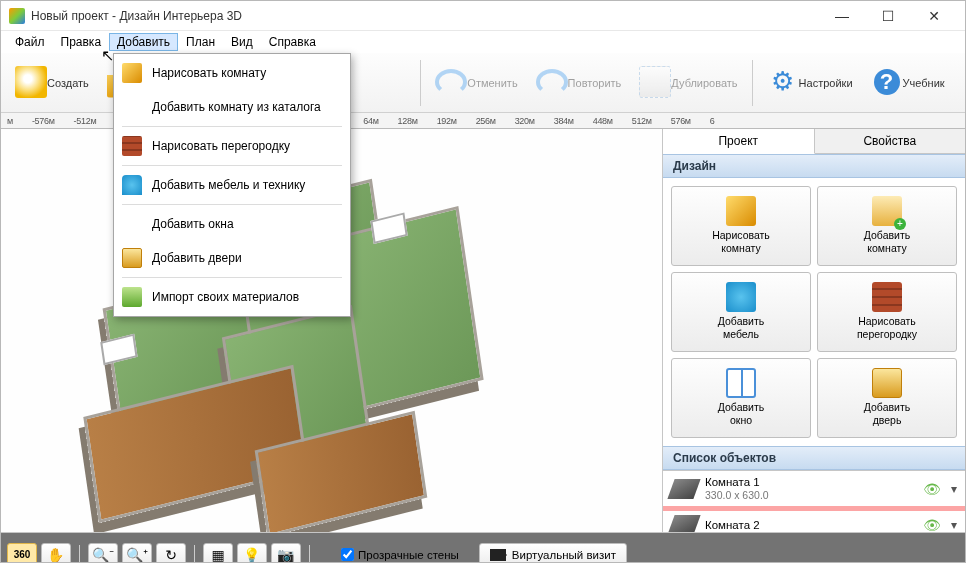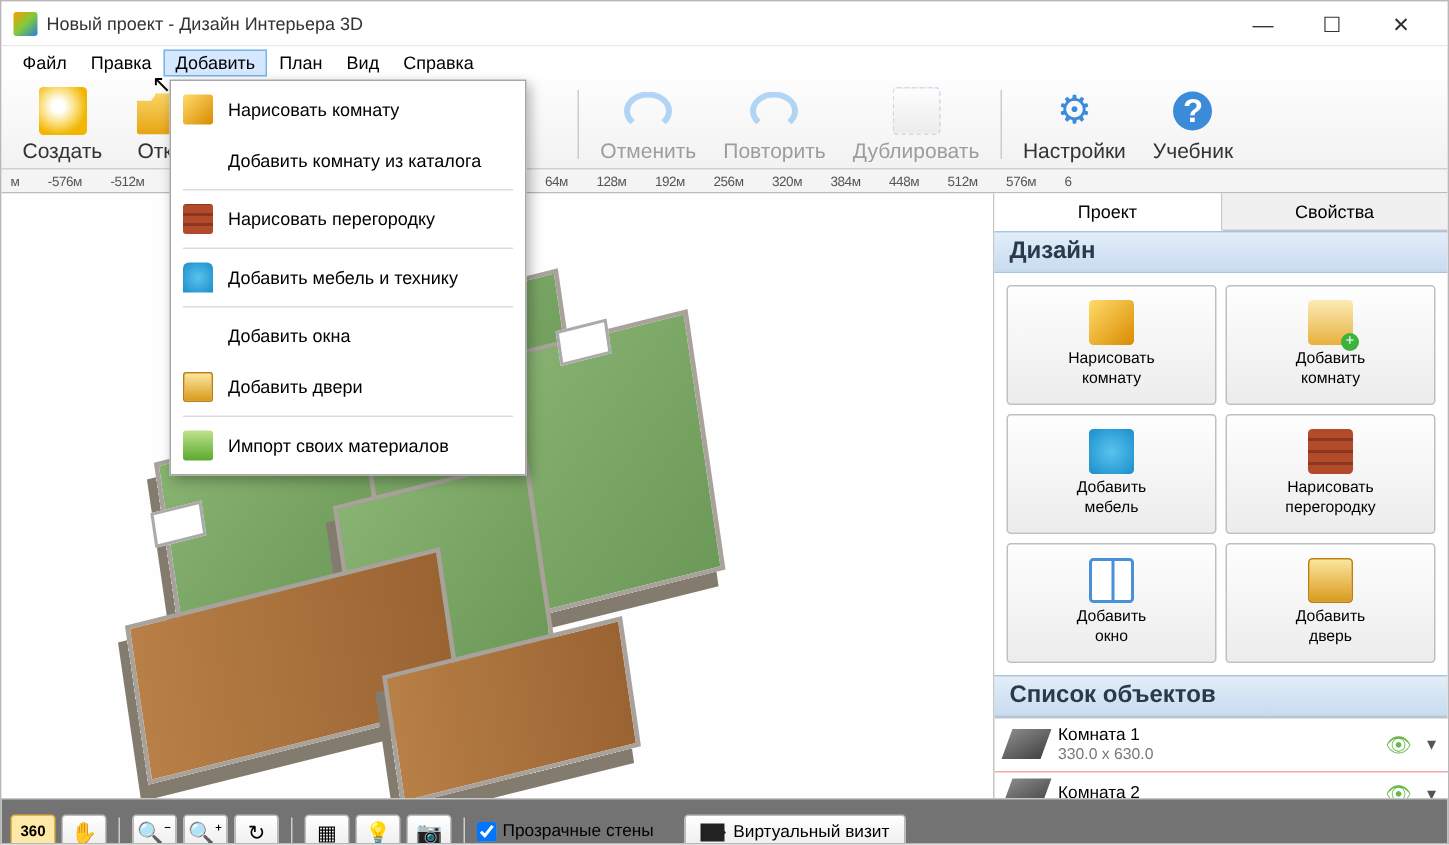--- a/index.html
+++ b/index.html
@@ -8,21 +8,21 @@
   .titlebar .icon { width: 16px; height: 16px; background: linear-gradient(135deg,#ff9a00,#7ecb3a,#2a7de1); border-radius: 2px; margin-right: 6px; flex-shrink: 0; }
   .titlebar .title { font-size: 12px; color: #333; flex: 1; }
   .winbtns { display: flex; gap: 0; }
   .winbtn { width: 46px; height: 30px; display: flex; align-items: center; justify-content: center; font-size: 14px; color: #333; cursor: pointer; }
 
   .menubar { height: 22px; display: flex; align-items: center; padding: 0 6px; font-size: 12px; background: #fff; }
   .menubar .mi { padding: 2px 8px; cursor: default; }
   .menubar .mi.open { background: #d6e8ff; border: 1px solid #7ab5e6; padding: 1px 7px; }
 
   .toolbar { height: 60px; background: linear-gradient(#fdfdfd,#f2f2f2); border-bottom: 1px solid #d0d0d0; display: flex; align-items: center; padding: 2px 6px; gap: 2px; position: relative; }
-  .tbtn { display: flex; flex-direction: column; align-items: center; padding: 2px 8px; min-width: 58px; font-size: 14px; color: #333; cursor: pointer; border-radius: 3px; }
+  .tbtn { display: flex; flex-direction: row; align-items: center; padding: 2px 8px; min-width: 58px; font-size: 11px; color: #333; cursor: pointer; border-radius: 3px; }
   .tbtn .ticon { width: 32px; height: 32px; border-radius: 3px; margin-bottom: 2px; display: flex; align-items: center; justify-content: center; }
   .tbtn.disabled { opacity: 0.45; cursor: default; }
   .tsep { width: 1px; height: 46px; background: #ccc; margin: 0 4px; }
 
   .ticon.new { background: radial-gradient(circle at 40% 40%, #fff 15%, #fbe28a 40%, #f2b600 70%); }
   .ticon.open { background: linear-gradient(#fddc73,#e7a312); clip-path: polygon(0 30%,30% 30%,40% 15%,100% 15%,100% 100%,0 100%); }
   .ticon.undo::before,.ticon.redo::before { content:""; width: 26px; height: 18px; border: 4px solid #5ca9ef; border-bottom-color: transparent; border-radius: 50%; display: block; }
   .ticon.redo::before { transform: scaleX(-1); }
   .ticon.dup { background: linear-gradient(#fff,#e0e0e0); border: 1px dashed #8fb7dd; }
   .ticon.gear::before { content:"⚙"; font-size: 26px; color:#3b8bd8; }
@@ -47,45 +47,45 @@
   .floorplan { position: absolute; left: 50px; top: 40px; width: 460px; height: 330px; }
   .fp-room { position: absolute; background: linear-gradient(135deg,#88b372,#6c9858); border: 3px solid #a8a29a; transform: skewY(-14deg) skewX(8deg); box-shadow: -6px 10px 0 #847b6f; }
   .fp-floor { background: linear-gradient(90deg,#b87f46,#9a6332); }
   .fp-window { position: absolute; width: 34px; height: 24px; background: #fff; border: 2px solid #aaa; }
 
   .rightpanel { width: 303px; border-left: 1px solid #c6c6c6; background: #fafafa; display: flex; flex-direction: column; }
   .tabs { height: 30px; display: flex; }
   .tab { flex: 1; display: flex; align-items: center; justify-content: center; font-size: 12px; border-bottom: 1px solid #c6c6c6; border-right: 1px solid #c6c6c6; background: #f0f0f0; cursor: pointer; }
   .tab.active { background: #fff; border-bottom: 1px solid #fff; font-weight: 500; }
   .tab:last-child { border-right: none; }
-  .section-header { background: linear-gradient(#e3edf9,#c7dbf0); border-top: 1px solid #a8c4e2; border-bottom: 1px solid #a8c4e2; padding: 4px 10px; font-size: 16px; font-weight: bold; color: #2a3a4a; }
+  .section-header { background: linear-gradient(#e3edf9,#c7dbf0); border-top: 1px solid #a8c4e2; border-bottom: 1px solid #a8c4e2; padding: 4px 10px; font-size: 12px; font-weight: bold; color: #2a3a4a; }
   .design-grid { display: grid; grid-template-columns: 1fr 1fr; gap: 6px; padding: 8px; background: #fff; }
   .design-btn { height: 80px; border: 1px solid #bfbfbf; border-radius: 3px; background: linear-gradient(#fefefe,#ececec); display: flex; flex-direction: column; align-items: center; justify-content: center; font-size: 10.5px; text-align: center; line-height: 1.25; cursor: pointer; gap: 3px; }
   .design-btn .dicon { width: 30px; height: 30px; border-radius: 3px; }
   .dicon.brush { background: linear-gradient(135deg,#ffdb6b,#d98b00); }
   .dicon.house { background: linear-gradient(#fdebb5,#e7b13e); position: relative; }
   .dicon.house::after { content:"+"; position:absolute; right:-4px; bottom:-4px; background:#3cb33c; color:#fff; width:12px; height:12px; border-radius:50%; font-size:10px; display:flex; align-items:center; justify-content:center; }
   .dicon.chair { background: radial-gradient(circle,#59c3ee,#1a8ecb); }
   .dicon.brick { background: repeating-linear-gradient(0deg,#b34a2a 0 6px,#8a371f 6px 8px); }
   .dicon.window { background: #fff; border: 2px solid #4a90d9; position: relative; }
   .dicon.window::before { content:""; position:absolute; left:50%; top:0; bottom:0; width:2px; background:#4a90d9; }
   .dicon.door { background: linear-gradient(#fbe69d,#d99b1e); border: 1px solid #c07f0a; }
   .object-list { background: #fff; overflow-y: auto; border-top: 1px solid #c6c6c6; }
-  .obj-row { display: flex; align-items: center; padding: 4px 8px; gap: 8px; border-bottom: 1px solid #fca5a5; }
+  .obj-row { display: flex; align-items: center; padding: 4px 8px; gap: 8px; border-bottom: 5px solid #fca5a5; }
   .obj-row .objicon { width: 26px; height: 20px; background: linear-gradient(145deg,#888,#444); transform: skewX(-20deg); }
   .obj-row .objtext { flex: 1; font-size: 11.5px; line-height: 1.25; }
   .obj-row .objtext .sub { color: #777; font-size: 10.5px; }
   .obj-row .eye { color: #67b84a; font-size: 14px; }
   .obj-row .arrow { color: #555; font-size: 12px; margin-left:2px; }
 
   .statusbar { height: 44px; border-top: 1px solid #c6c6c6; background: #737373; display: flex; align-items: center; padding: 16px 6px; gap: 4px; font-size: 11.5px; }
   .sbtn { width: 30px; height: 24px; border: 1px solid #bcbcbc; border-radius: 3px; background: linear-gradient(#fff,#ececec); display: flex; align-items: center; justify-content: center; cursor: pointer; font-size: 14px; }
   .sbtn.active { background:#ffe9a8; border-color:#e0b64a; }
   .ssep { width: 1px; height: 20px; background: #ccc; margin: 0 4px; }
-  .checkbox-label { display: flex; gap: 4px; }
+  .checkbox-label { display: flex; align-items: center; gap: 4px; margin-left: 23px; }
   .vvisit { height: 24px; padding: 0 10px; border: 1px solid #bcbcbc; border-radius:3px; background: linear-gradient(#fff,#ececec); display: flex; align-items: center; gap: 6px; cursor:pointer; }
   .vvisit .cam { width: 16px; height: 12px; background: #222; position: relative; }
   .vvisit .cam::after { content:""; position:absolute; right:-5px; top:2px; border:4px solid transparent; border-left-color:#222; }
   .cursor { position: absolute; left: 100px; top: 45px; z-index: 100; font-size: 16px; color: #000; pointer-events: none; }
 </style>
 </head>
 <body>
 
 <div class="titlebar">
   <div class="icon"></div>

